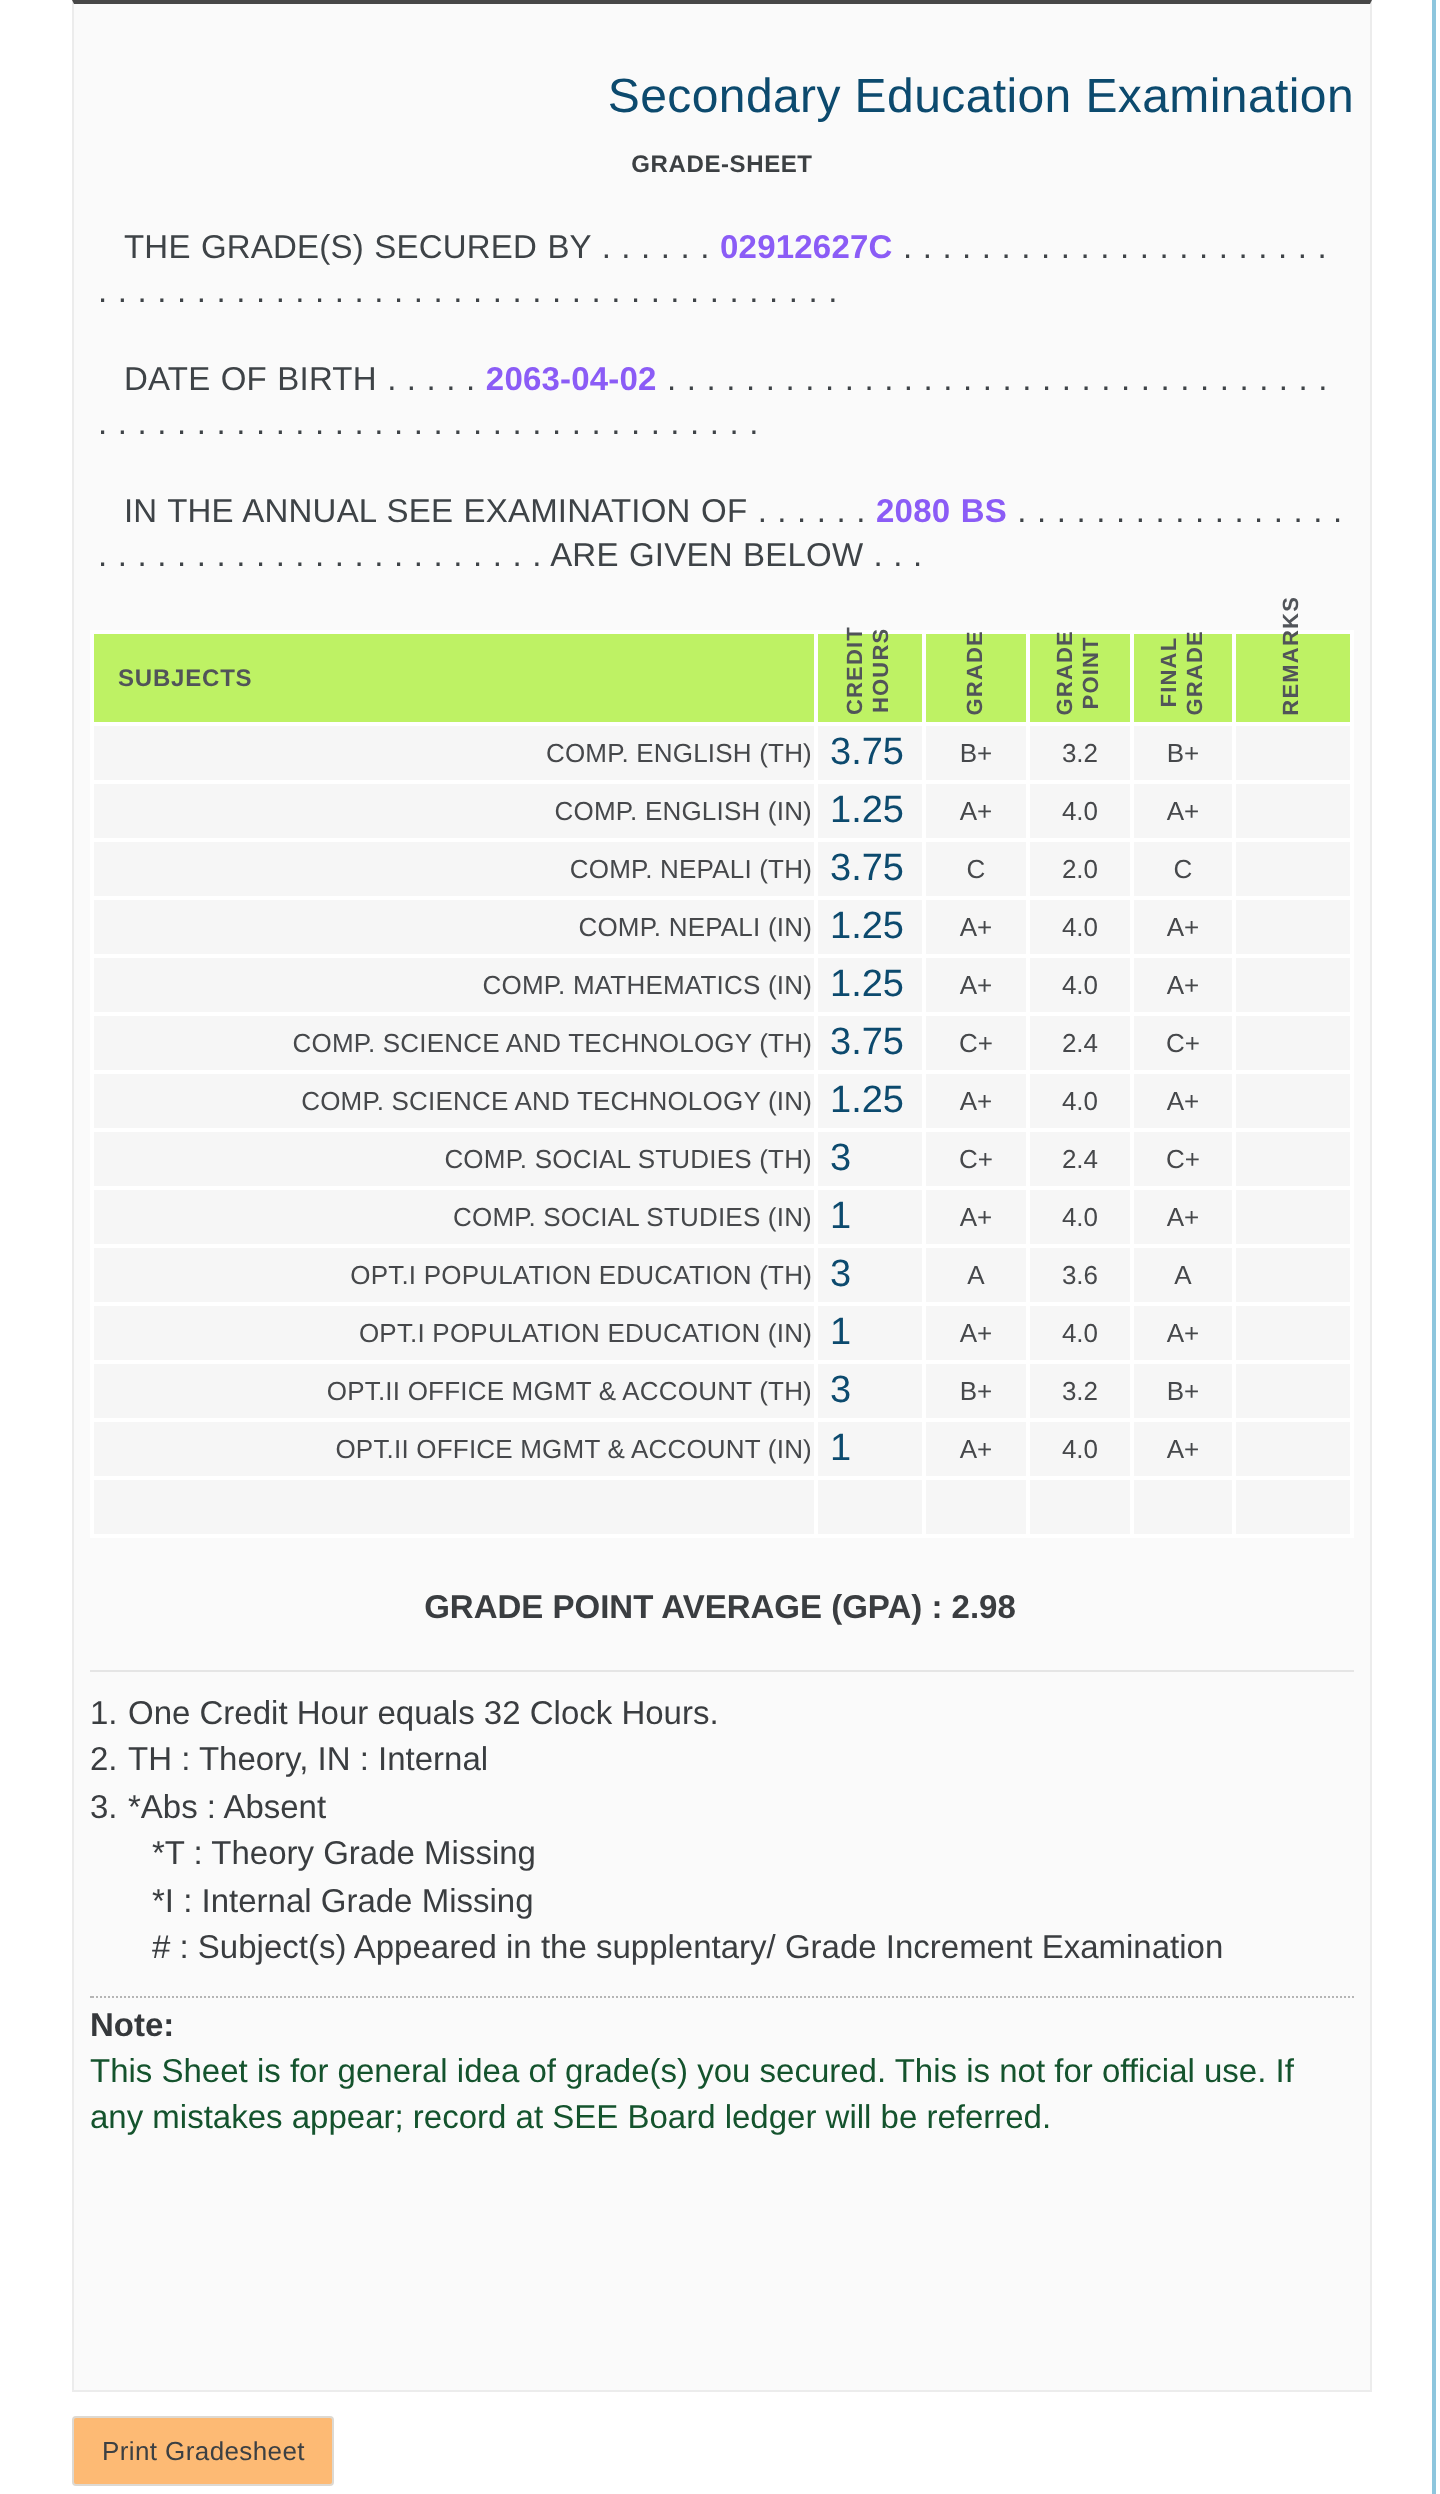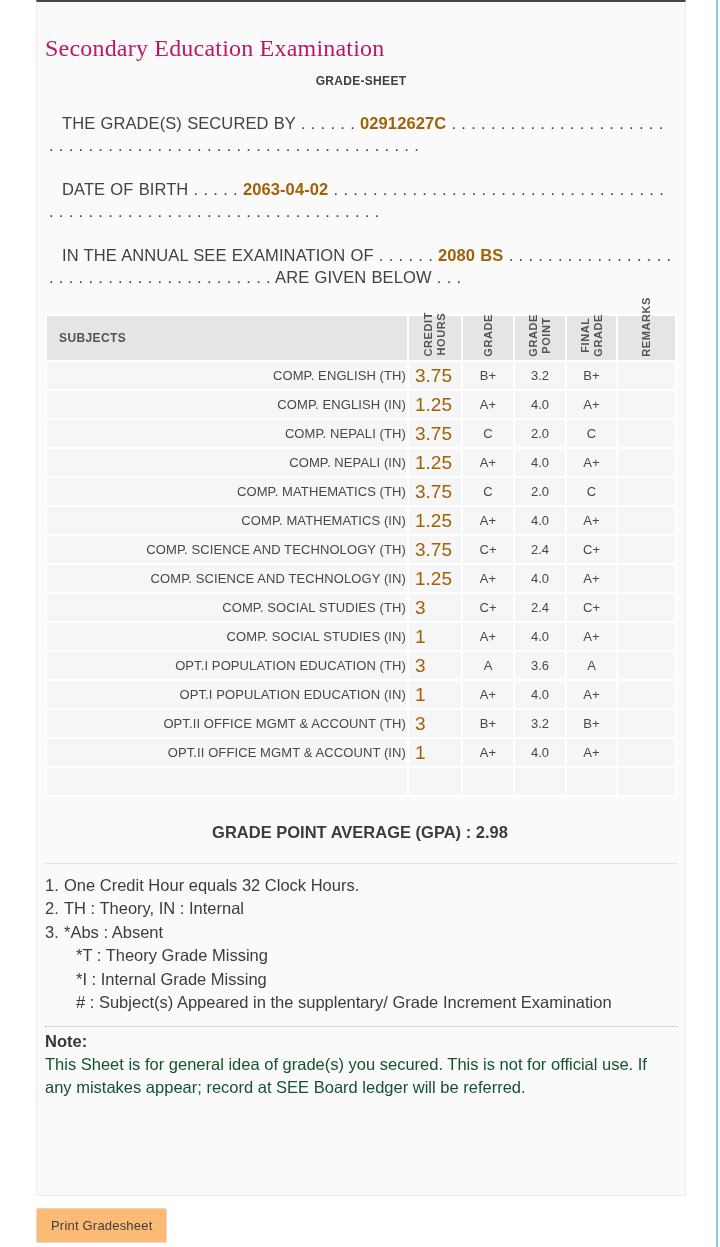--- a/index.html
+++ b/index.html
@@ -8,62 +8,62 @@
     width:720px; height:1247px; position:relative; overflow:hidden;
     background:#ffffff; font-family:"Liberation Sans", sans-serif;
     -webkit-font-smoothing:antialiased;
   }
   .card {
     position:absolute; left:36px; top:0; width:650px; height:1196px;
     background:#fafafa; border:1px solid #ececec; border-top:2px solid #474747;
     padding:0 8px;
   }
   .title {
-    margin-top:33px; text-align:left; font-size:24px; font-weight:500;
-    color:#be185d; letter-spacing:0.2px;font-family:Liberation Serif, serif;
+    margin-top:33px; text-align:right; font-size:24px; font-weight:500;
+    color:#0c4a6e; letter-spacing:0.2px;
   }
   .subtitle {
     margin-top:12px; text-align:center; font-size:12px; font-weight:700;
     color:#3c4043; letter-spacing:0.3px;
   }
   .fill-line {
     margin:23px 4px 0 4px; font-size:16.5px; color:#3e4347; line-height:21.5px;
     text-indent:13px; letter-spacing:0.1px; word-spacing:0.5px;
   }
   .fill-line:first-of-type { margin-top:25px; }
-  .fill-line b { color:#a16207; }
+  .fill-line b { color:#8b5cf6; }
   table.grades {
     width:100%; border-collapse:collapse; margin-top:26px; table-layout:fixed;
   }
   table.grades col.c1 { width:362px; }
   table.grades col.c2 { width:54px; }
   table.grades col.c3 { width:52px; }
   table.grades col.c4 { width:52px; }
   table.grades col.c5 { width:51px; }
   table.grades col.c6 { width:auto; }
   table.grades th, table.grades td { border:2px solid #ffffff; }
-  table.grades thead th { background:#e5e5e5; height:46px; }
+  table.grades thead th { background:#bef264; height:46px; }
   th.h-subjects {
     text-align:left; vertical-align:middle; padding-left:12px;
     font-size:12px; font-weight:700; color:#515459; letter-spacing:0.4px;
   }
   th.rot { position:relative; }
   .rotwrap {
     position:absolute; bottom:3px; left:0; right:0;
     display:flex; justify-content:center;
   }
   .vlabel {
     writing-mode:vertical-rl; transform:rotate(180deg);
     font-size:11px; font-weight:700; color:#515459;
     letter-spacing:0.6px; line-height:13px; white-space:nowrap;
   }
   .vlabel span { display:block; }
   table.grades tbody td { background:#f6f6f6; height:29px; }
   td.c-sub { padding-left:12px; font-size:13px; color:#46484b; letter-spacing:0.1px;text-align:right; }
-  td.c-ch  { font-size:19px; color:#a16207; padding-left:6px; text-align:left; }
+  td.c-ch  { font-size:19px; color:#0c4a6e; padding-left:6px; text-align:left; }
   td.c-g   { font-size:13px; color:#46484b; text-align:center; }
   td.c-r   { font-size:13px; color:#46484b; text-align:center; }
   tr.pad-row td { height:16px; }
   .gpa-line {
     margin-top:26px; text-align:center; font-size:16.5px; font-weight:700;
     color:#3a3d40; padding-right:2px;
   }
   .section-line { border-top:1px solid #e5e5e5; margin-top:21px; }
   .notes { margin-top:10px; font-size:16.5px; color:#3a3d40; line-height:23.4px; }
   .note-item { display:flex; }
@@ -173,28 +173,20 @@
           <td class="c-g">2.0</td>
           <td class="c-g">C</td>
           <td class="c-r"></td>
         </tr>
       <tr>
           <td class="c-sub">COMP. NEPALI (IN)</td>
           <td class="c-ch">1.25</td>
           <td class="c-g">A+</td>
           <td class="c-g">4.0</td>
           <td class="c-g">A+</td>
-          <td class="c-r"></td>
-        </tr>
-      <tr>
-          <td class="c-sub">COMP. MATHEMATICS (TH)</td>
-          <td class="c-ch">3.75</td>
-          <td class="c-g">C</td>
-          <td class="c-g">2.0</td>
-          <td class="c-g">C</td>
           <td class="c-r"></td>
         </tr>
       <tr>
           <td class="c-sub">COMP. MATHEMATICS (IN)</td>
           <td class="c-ch">1.25</td>
           <td class="c-g">A+</td>
           <td class="c-g">4.0</td>
           <td class="c-g">A+</td>
           <td class="c-r"></td>
         </tr>

